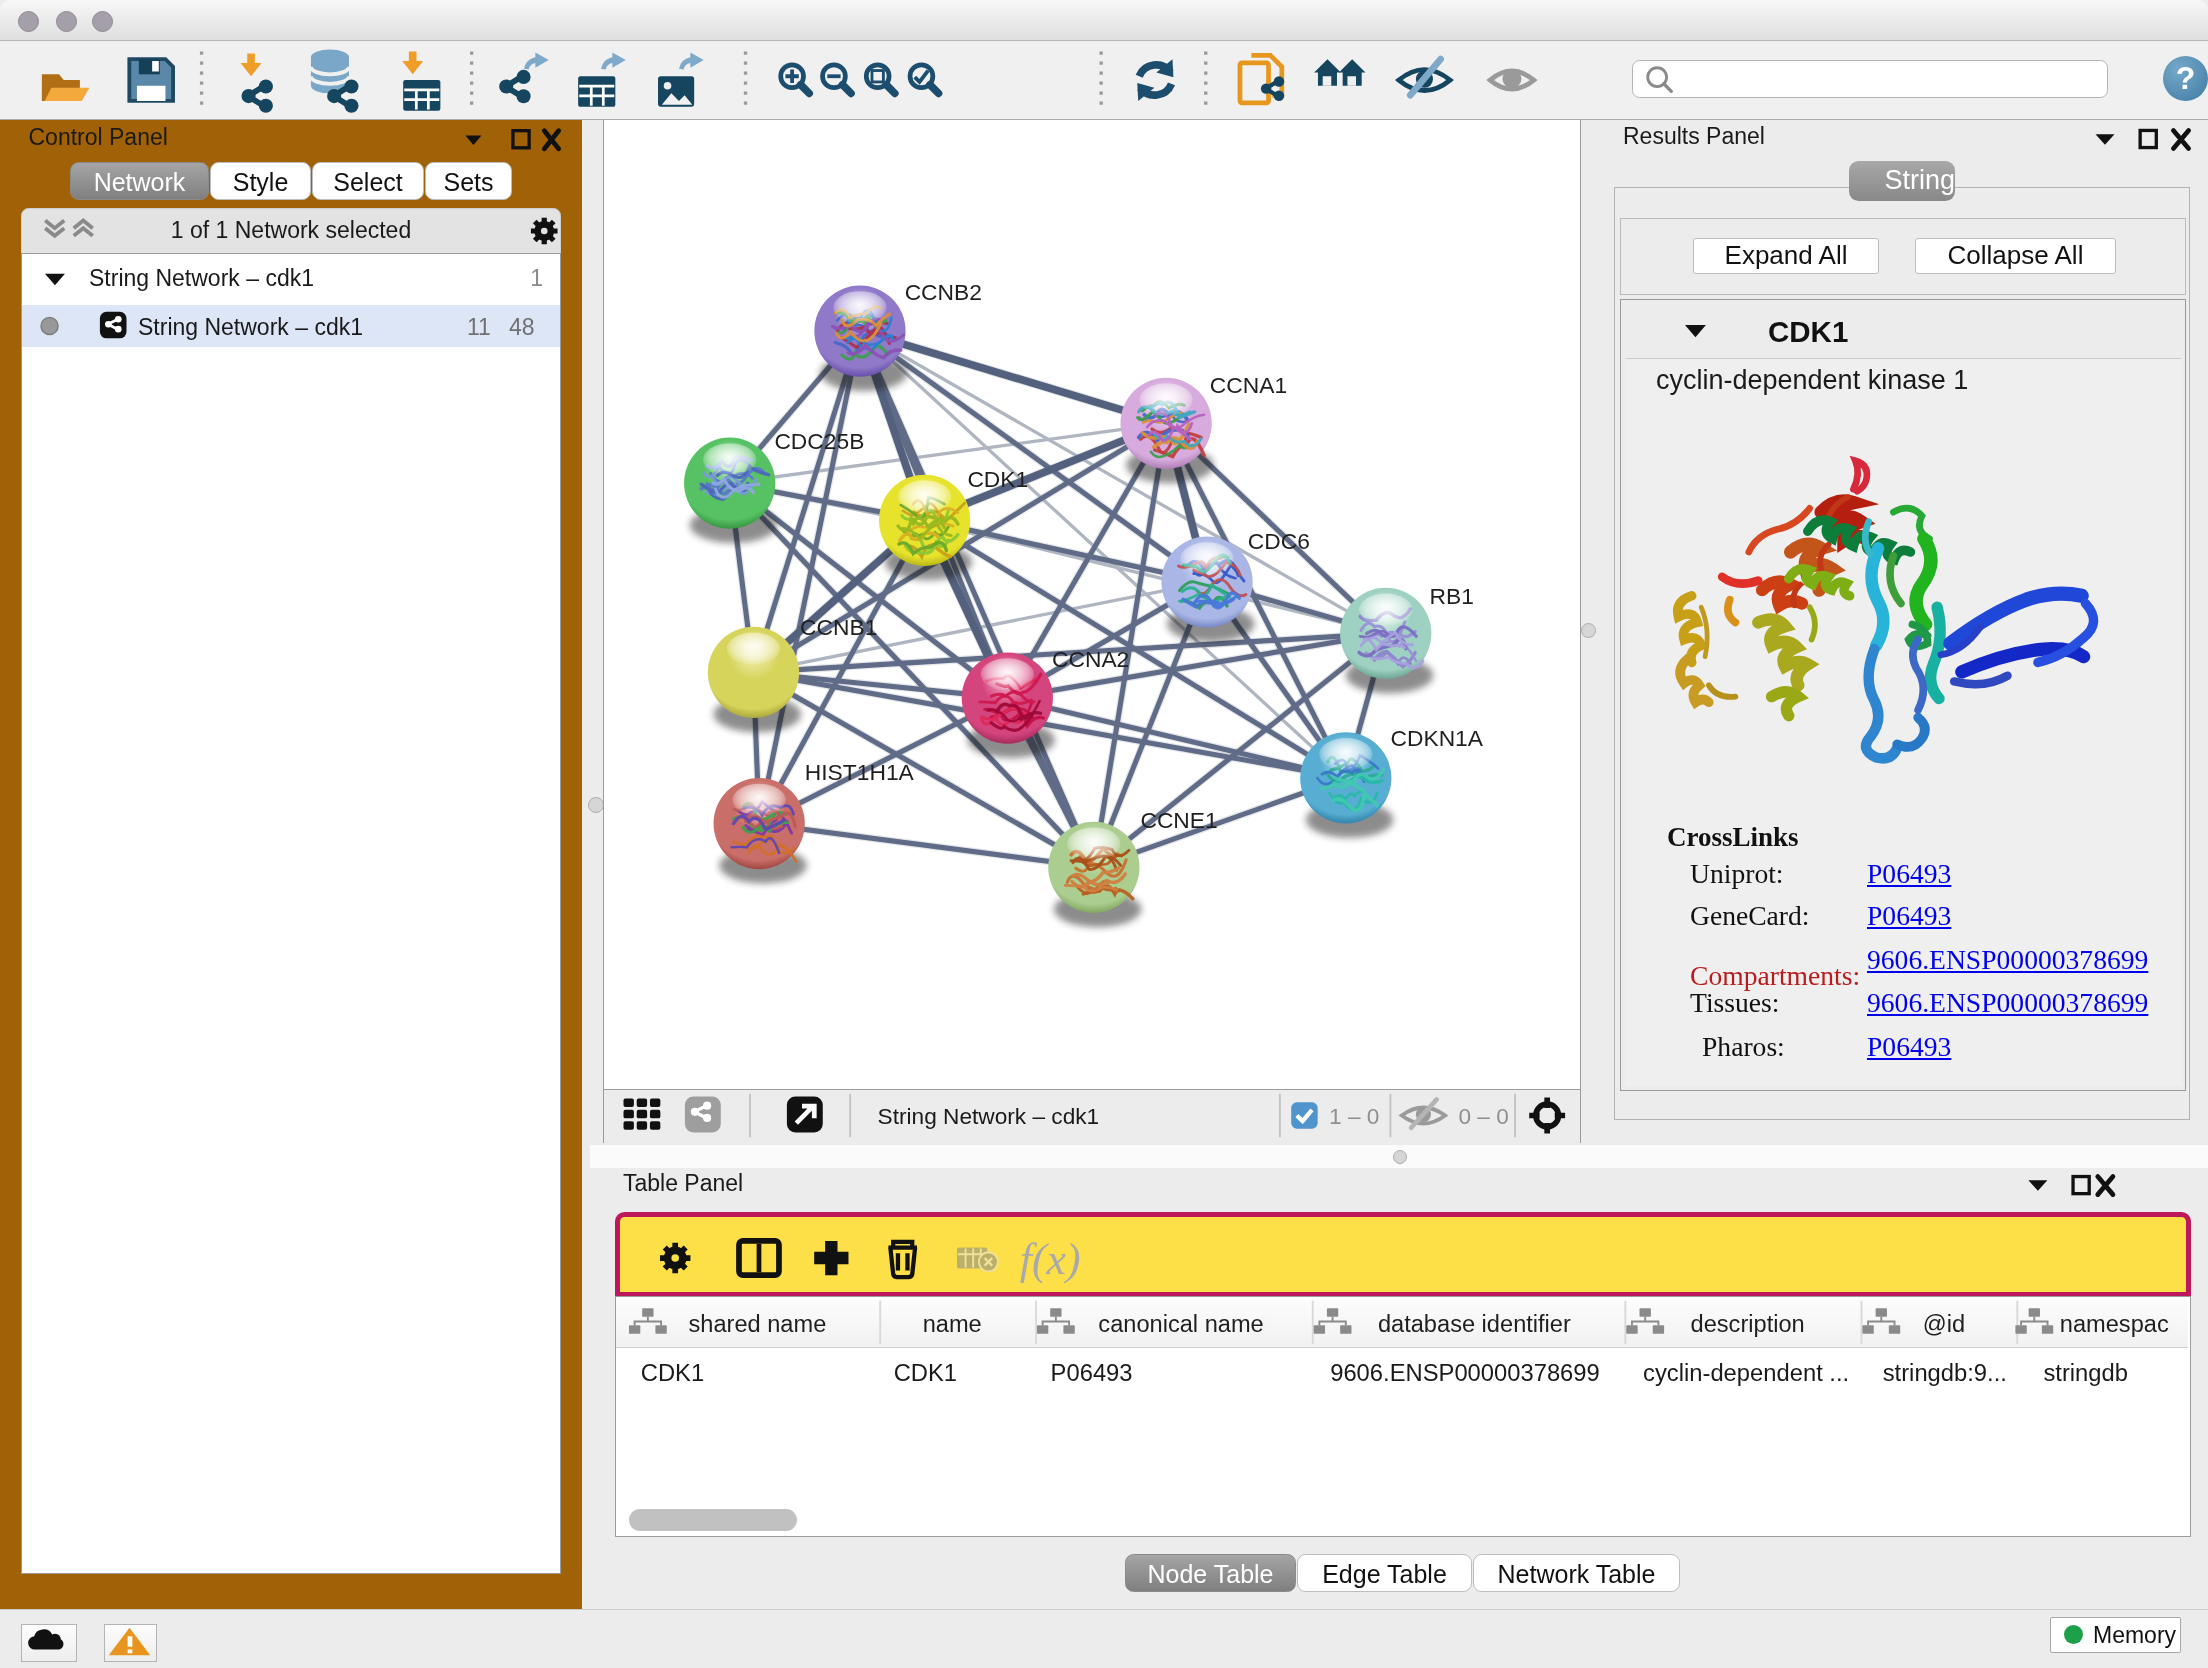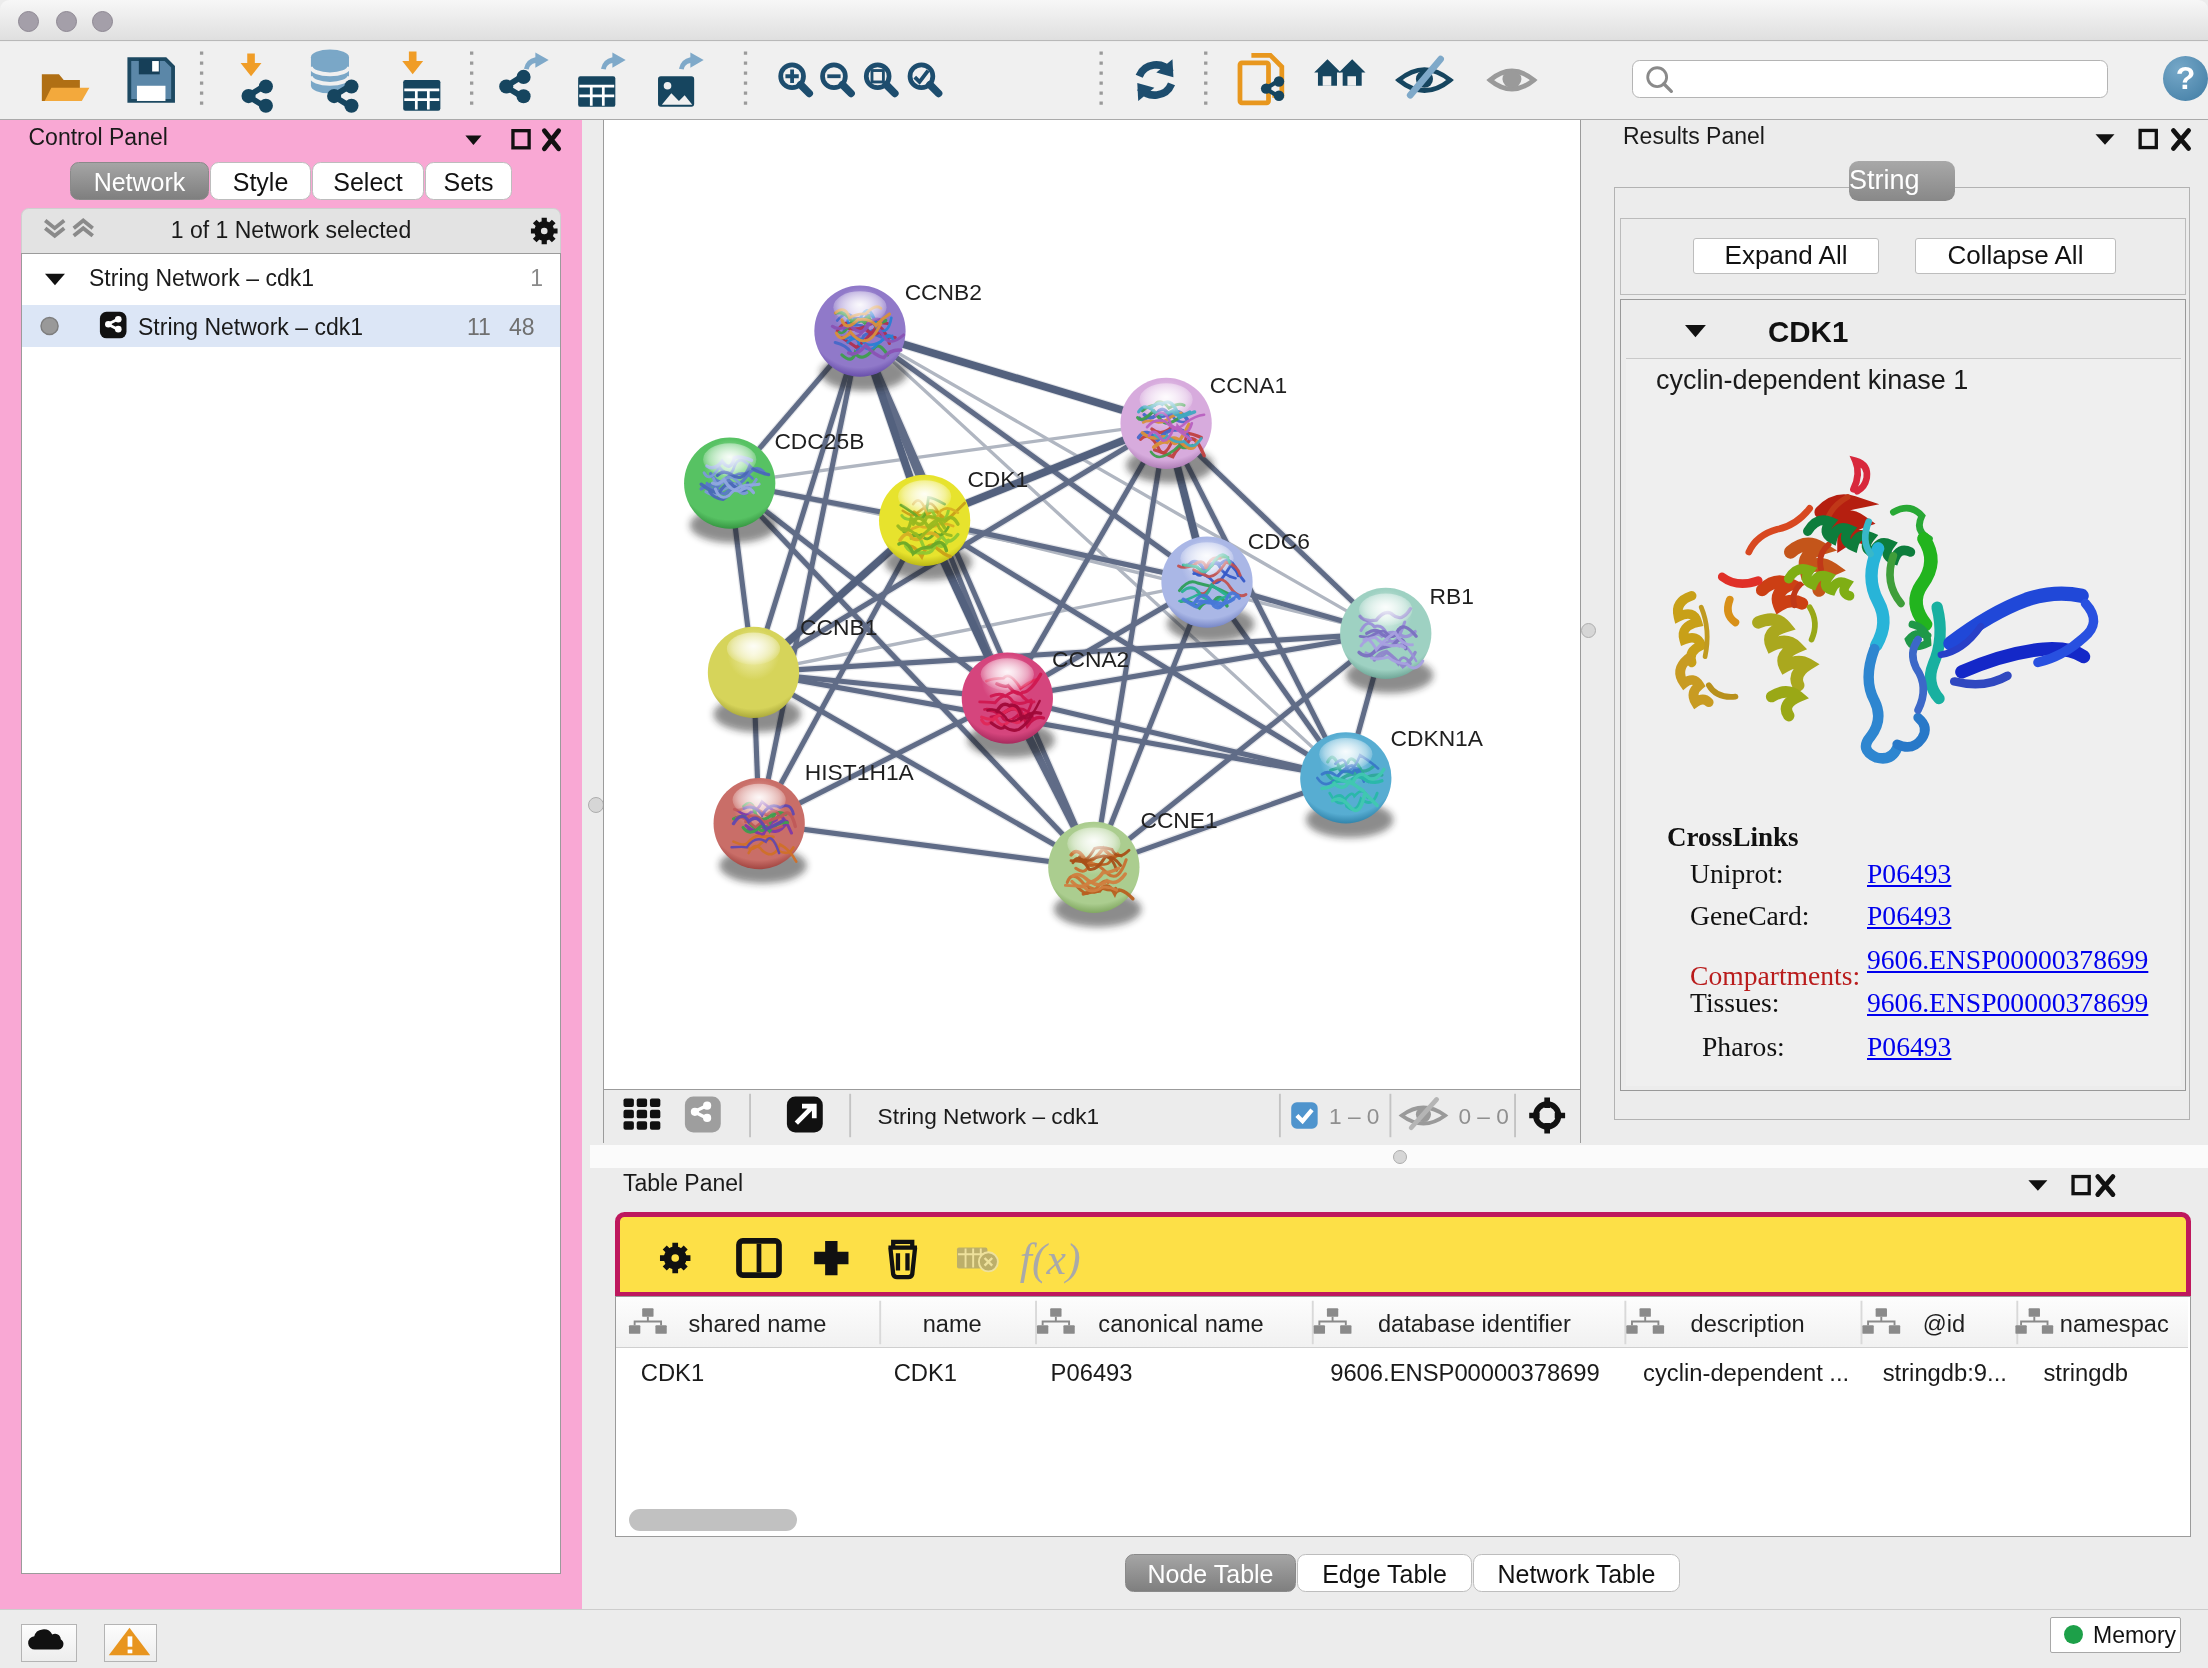--- a/index.html
+++ b/index.html
@@ -10,21 +10,21 @@
   border-radius:9.5px 9.5px 0 0; }
 .tl { position:absolute; top:10.5px; width:21px; height:21px; border-radius:50%;
   background:#a49fa9; border:1px solid #8e8893; }
 #title { position:absolute; top:6.7px; width:100%; text-align:center;
   font-size:27px; font-weight:bold; color:#3c3c3c; }
 #toolbar { position:absolute; left:0; top:42px; width:2208px; height:78px;
   background:#f0f0f0; border-bottom:1.9px solid #aaa; }
 #searchbox { position:absolute; left:1632px; top:18px; width:476px; height:38px;
   background:#fff; border:1.9px solid #b4b4b4; border-radius:7.6px; }
 
-#controlpanel { position:absolute; left:0; top:120px; width:582px; height:1489px; background:#f9a8d4; }
+#controlpanel { position:absolute; left:0; top:120px; width:582px; height:1489px; background:#a16207; }
 #netview { position:absolute; left:603px; top:120px; width:978px; height:970px;
   background:#fff; border:1.9px solid #9b9b9b; border-top:none; }
 #nettoolbar { position:absolute; left:603px; top:1090px; width:978px; height:53px;
   background:#ececec; border-left:1.9px solid #9b9b9b; border-right:1.9px solid #9b9b9b; }
 #tablesplit { position:absolute; left:590px; top:1145px; width:1619px; height:25px; background:#fbfbfb; }
 #resultspanel { position:absolute; left:1583px; top:120px; width:626px; height:1025px; background:#ececec; }
 #tablepanel { position:absolute; left:590px; top:1168px; width:1619px; height:441px; background:#ececec; }
 #statusbar { position:absolute; left:0; top:1609px; width:2208px; height:59px;
   background:#ececec; border-top:1.9px solid #cdcdcd; }
 .paneltitle { font-size:23px; color:#1a1a1a; }
@@ -671,21 +671,21 @@
 </div>
 <div id="resultspanel">
   <div class="paneltitle" style="position:absolute;left:40px;top:2.9px;">Results Panel</div>
   <svg width="626" height="38" style="position:absolute;left:0;top:0;" viewBox="0 0 658 40">
     <path d="M539,15 L559,15 L549,26 Z" fill="#111"></path>
     <rect x="586" y="11" width="17" height="18" fill="none" stroke="#111" stroke-width="3.5"></rect>
     <path d="M621,11 L637,30 M637,11 L621,30" stroke="#111" stroke-width="5" stroke-linecap="round"></path>
   </svg>
   <div style="position:absolute;left:31px;top:67px;width:576px;height:933px;border:1px solid #b2b2b2;background:#ececec;"></div>
   <div style="position:absolute;left:266px;top:41px;width:106px;height:40px;border-radius:9.5px;
-    background:linear-gradient(#a8a8a8,#888888);color:#fff;font-size:27px;text-align:left;line-height:39px;">String</div>
+    background:linear-gradient(#a8a8a8,#888888);color:#fff;font-size:27px;text-align:right;line-height:39px;">String</div>
   <div style="position:absolute;left:37px;top:98px;width:566px;height:77px;border:1px solid #bbb;"></div>
   <div class="btn" style="position:absolute;left:110px;top:118px;width:186px;height:36px;line-height:33px;">Expand All</div>
   <div class="btn" style="position:absolute;left:332px;top:118px;width:201px;height:36px;line-height:33px;">Collapse All</div>
   <div style="position:absolute;left:37px;top:179px;width:566px;height:792px;border:1px solid #999;"></div>
   <svg width="38" height="19" style="position:absolute;left:102px;top:203px;" viewBox="0 0 40 20">
       <path d="M0,2 L22,2 L11,15 Z" fill="#111"></path>
     </svg>
   <div style="position:absolute;left:185px;top:195px;font-size:29.5px;font-weight:bold;color:#111;">CDK1</div>
   <div style="position:absolute;left:43px;top:238px;width:555px;height:728px;background:#efefef;border-top:1px solid #c9c9c9;"></div>
   <div style="position:absolute;left:73px;top:245px;font-size:27px;color:#1a1a1a;">cyclin-dependent kinase 1</div>

